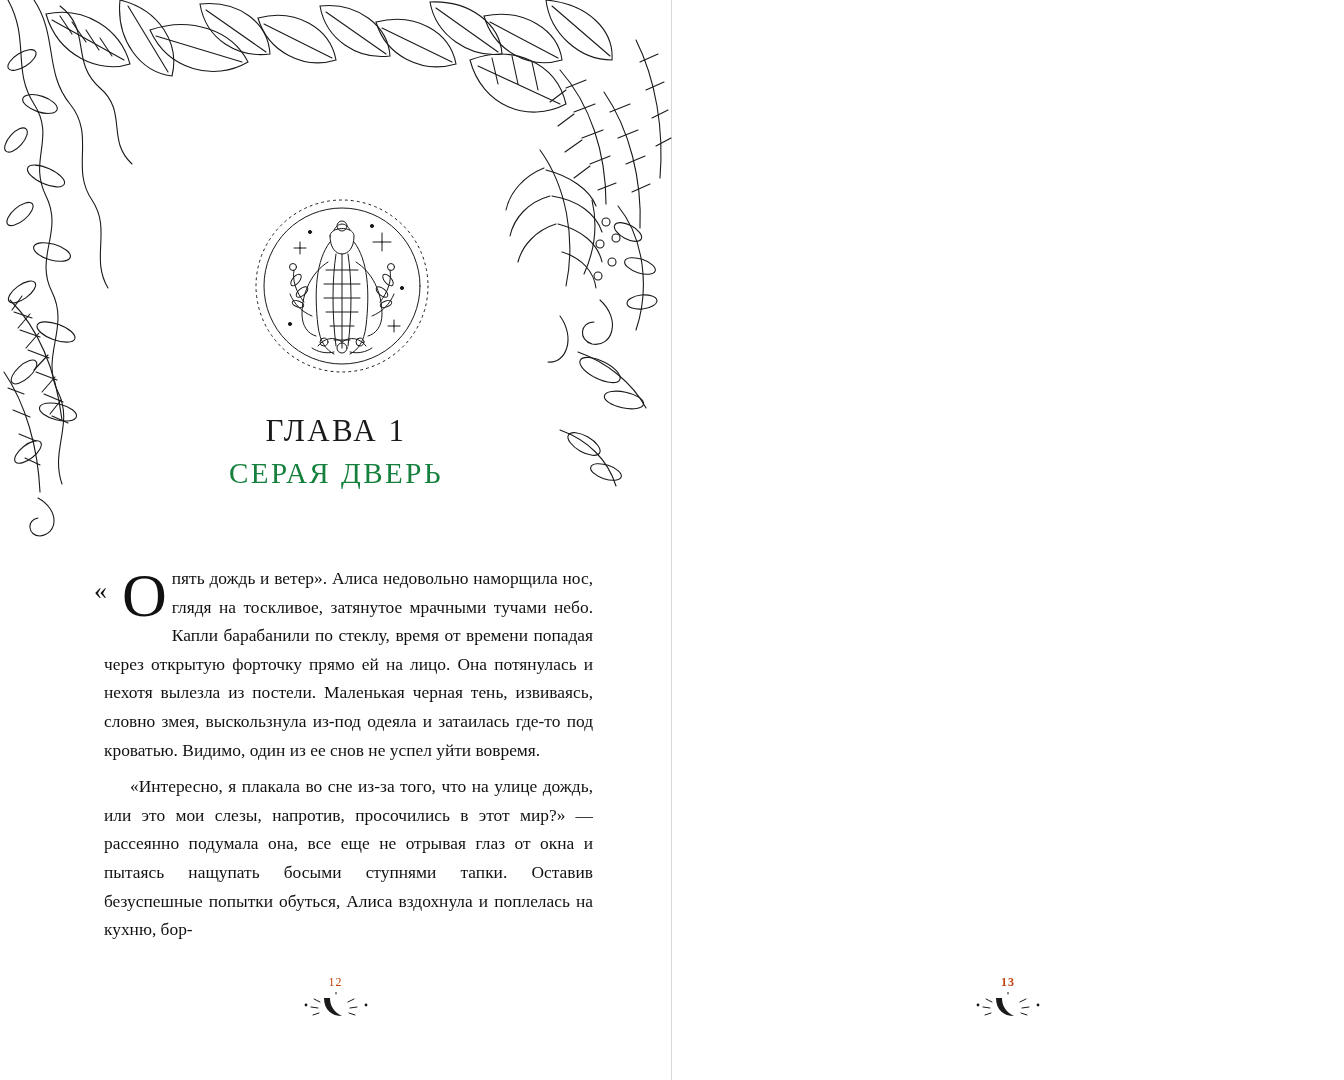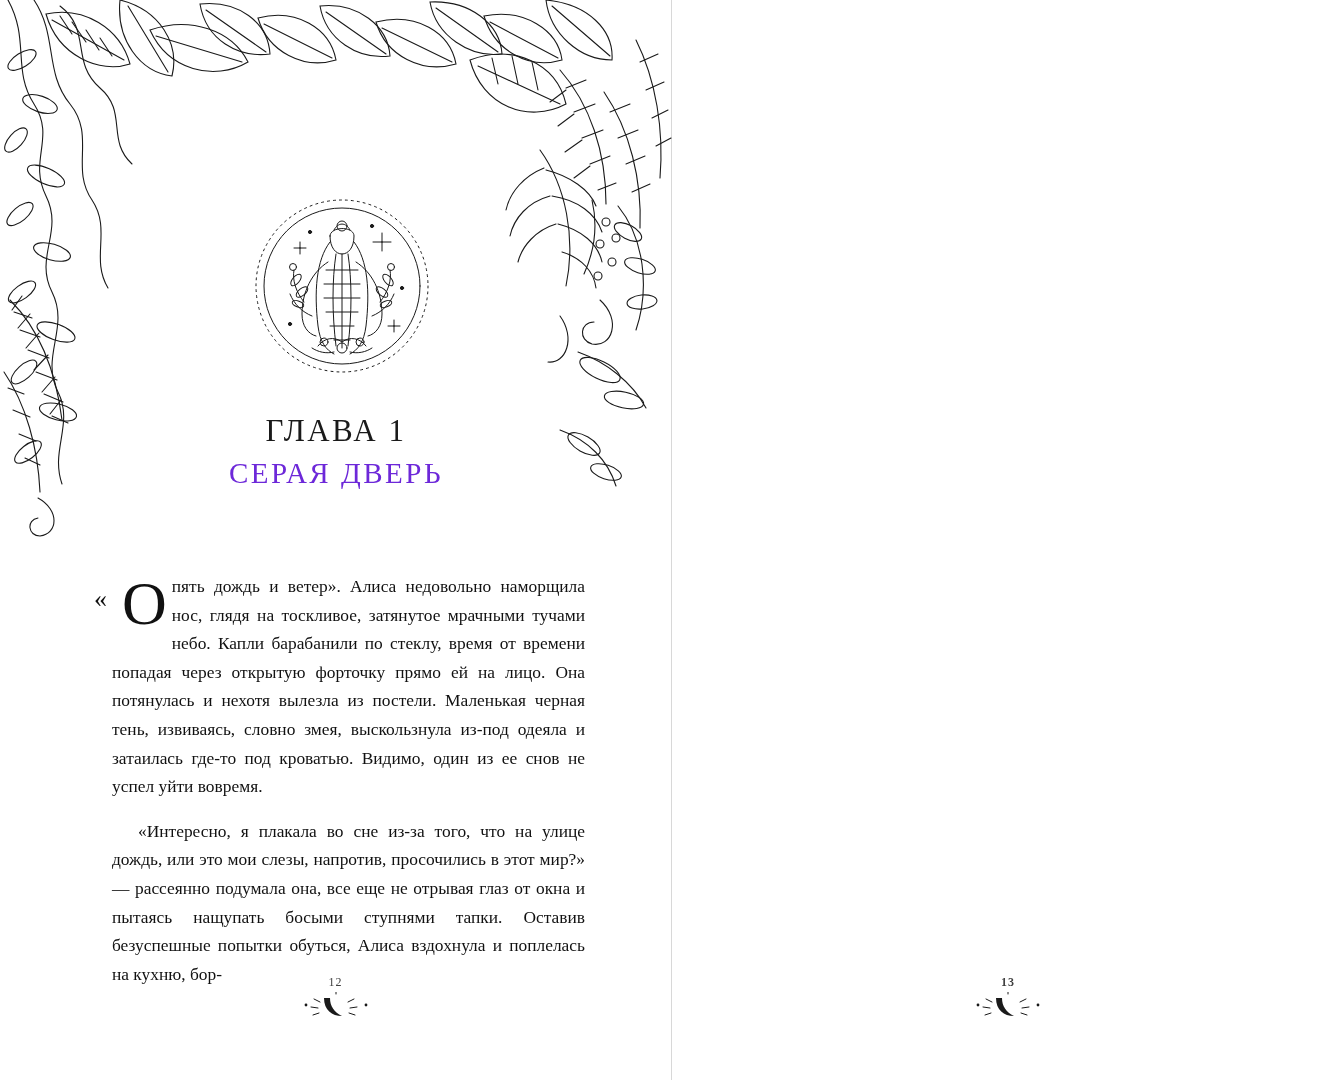--- a/index.html
+++ b/index.html
@@ -61,37 +61,37 @@
   }
   .chapter-number {
     font-size: 31px;
     letter-spacing: 2.5px;
     color: #1a1a1a;
     line-height: 1.25;
   }
   .chapter-title {
     font-size: 29px;
     letter-spacing: 2.5px;
-    color: #6d28d9;
+    color: #15803d;
     line-height: 1.3;
     margin-top: 4px;
   }
 
   
   .body-left {
     position: absolute;
     left: 96px;
     top: 556px;
     width: 505px;
     font-size: 17.4px;
     line-height: 28.6px;
     text-align: justify;
   }
   .body-left p, .body-right p {
-    margin: 16px;
+    margin: 8px;
     text-indent: 26px;
   }
   .body-left p.noindent, .body-right p.noindent {
     text-indent: 0;
   }
 
   
   .dropcap-block {
     position: relative;
     min-height: 64px;
@@ -114,21 +114,21 @@
   
   .folio {
     position: absolute;
     bottom: 62px;
     width: 100%;
     text-align: center;
   }
   .folio-num {
     font-size: 12px;
     letter-spacing: 1px;
-    color: #404040;
+    color: #c2410c;
     margin-bottom: 2px;
   }
   .folio-orn { display: block; margin: 0 auto; }
 </style>
 </head>
 <body>
 
 <div class="spread">
 
   <div class="page page-left">

